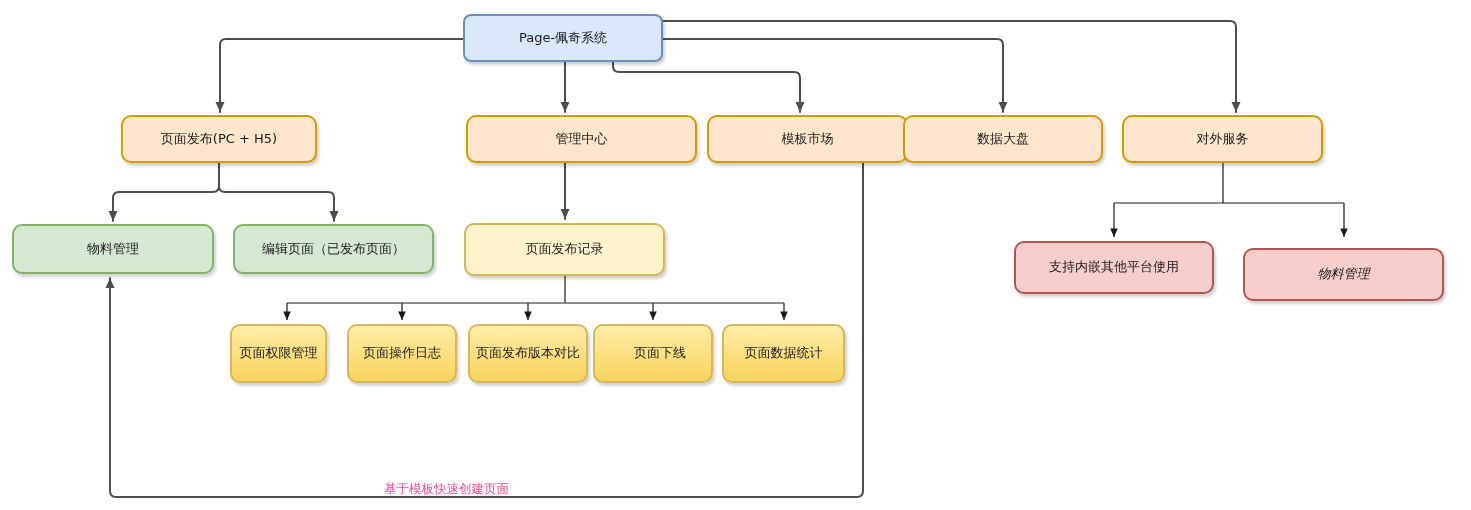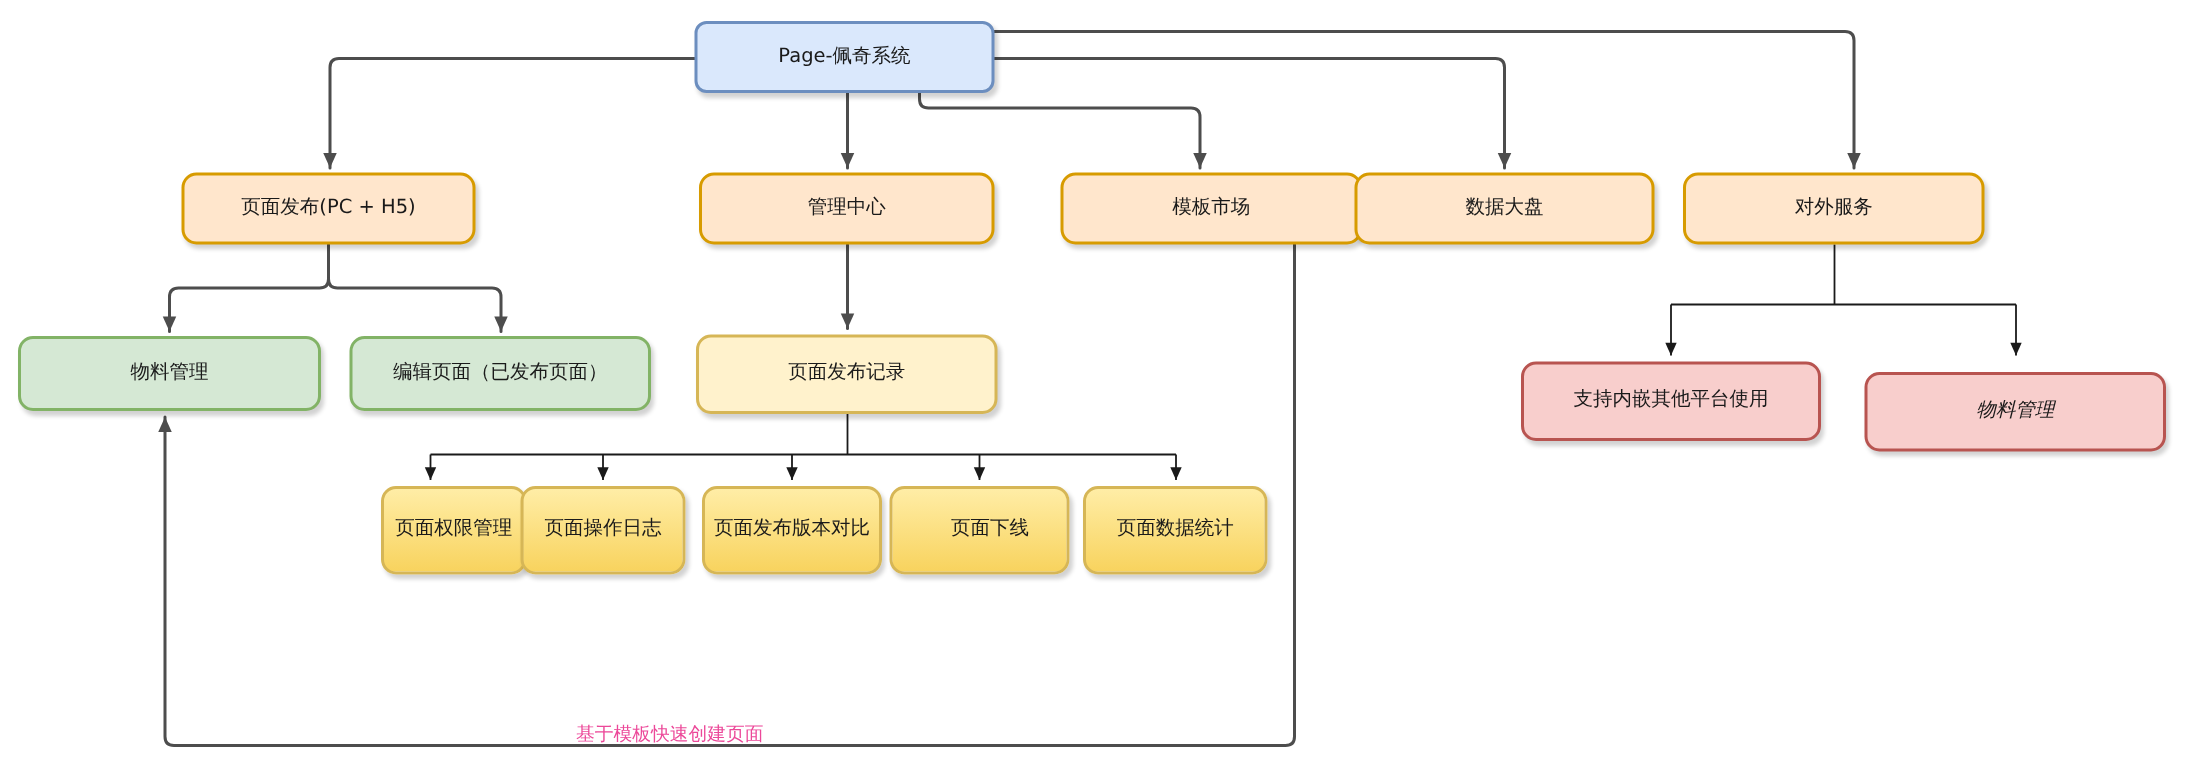--- a/index.html
+++ b/index.html
@@ -99,21 +99,21 @@
     </g>
   </svg>
 
   <div class="node node-blue" style="left:463px; top:14px; width:200px; height:48px;">
     <span>Page-佩奇系统</span>
   </div>
 
   <div class="node node-orange" style="left:121px; top:115px; width:196px; height:48px;">
     <span>页面发布(PC + H5)</span>
   </div>
-  <div class="node node-orange" style="left:466px; top:115px; width:197px; height:48px;">
+  <div class="node node-orange" style="left:466px; top:115px; width:231px; height:48px;">
     <span>管理中心</span>
   </div>
   <div class="node node-orange" style="left:683px; top:115px; width:201px; height:48px;margin-left:24px;">
     <span>模板市场</span>
   </div>
   <div class="node node-orange" style="left:903px; top:115px; width:200px; height:48px;">
     <span>数据大盘</span>
   </div>
   <div class="node node-orange" style="left:1122px; top:115px; width:201px; height:48px;justify-content:center;">
     <span>对外服务</span>
@@ -130,21 +130,21 @@
     <span>页面发布记录</span>
   </div>
 
   <div class="node node-red" style="left:1014px; top:241px; width:200px; height:53px;">
     <span>支持内嵌其他平台使用</span>
   </div>
   <div class="node node-red" style="left:1243px; top:248px; width:201px; height:53px;font-style:italic;">
     <span>物料管理</span>
   </div>
 
-  <div class="node node-gold" style="left:230px; top:324px; width:97px; height:59px;margin-left:24px;">
+  <div class="node node-gold" style="left:230px; top:324px; width:97px; height:59px;">
     <span>页面权限管理</span>
   </div>
   <div class="node node-gold" style="left:347px; top:324px; width:110px; height:59px;">
     <span>页面操作日志</span>
   </div>
   <div class="node node-gold" style="left:468px; top:324px; width:120px; height:59px;">
     <span>页面发布版本对比</span>
   </div>
   <div class="node node-gold" style="left:593px; top:324px; width:120px; height:59px;padding-left:20px;">
     <span>页面下线</span>

